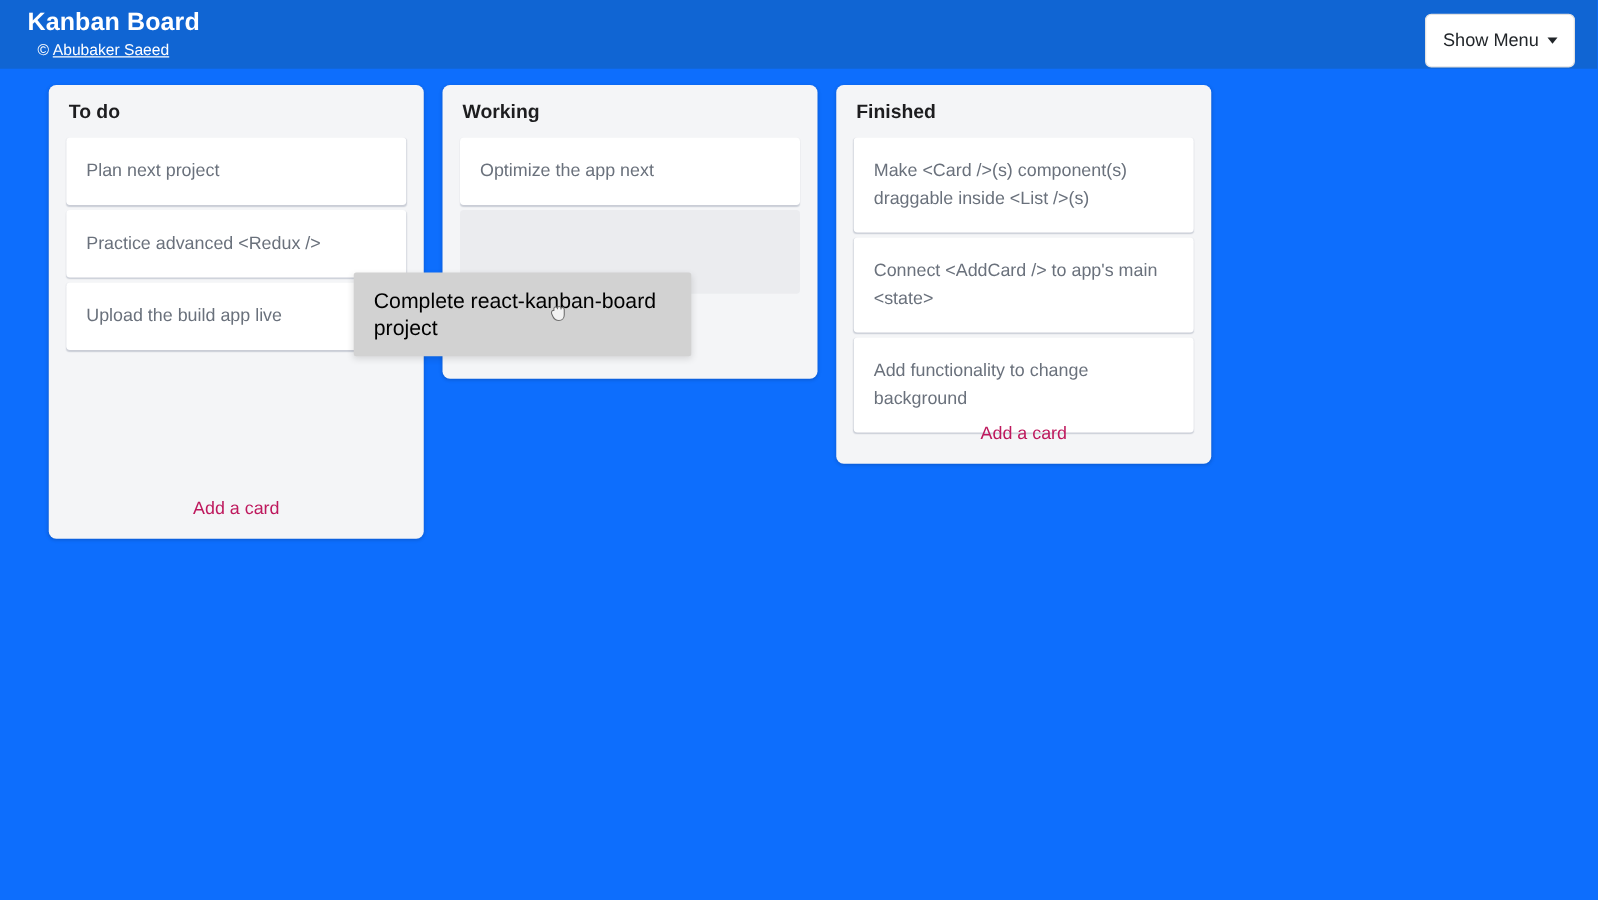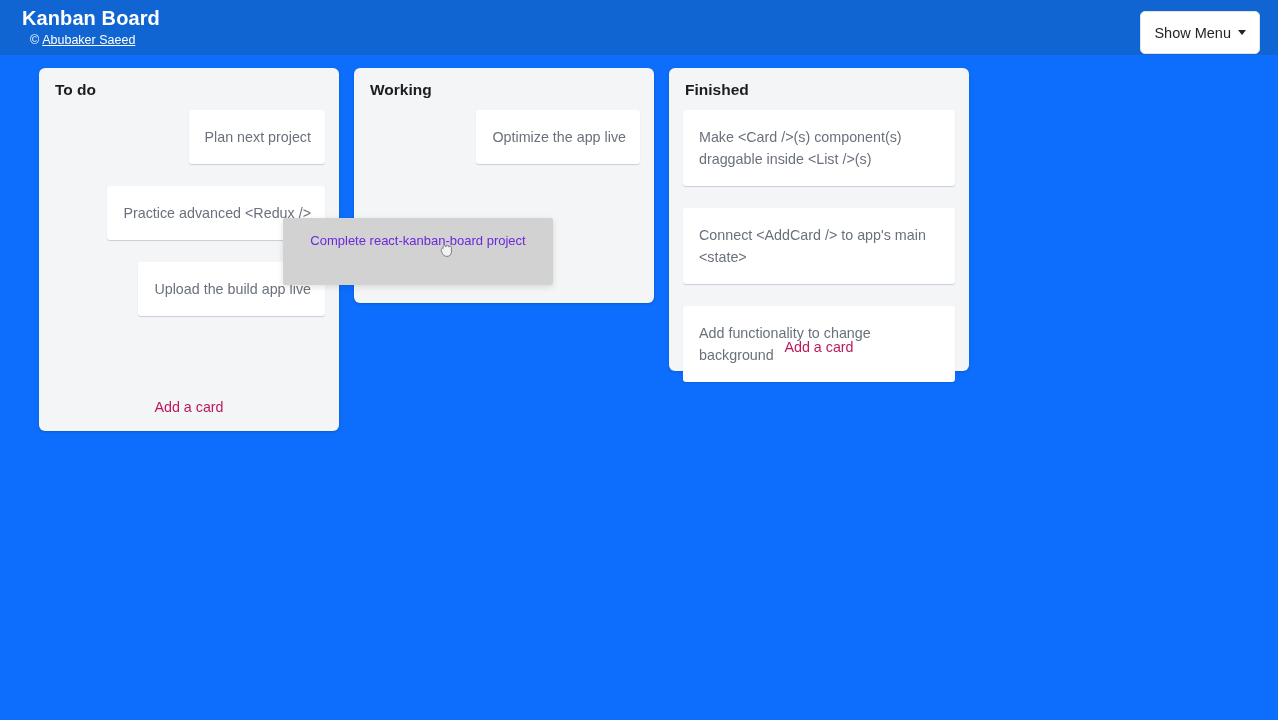--- a/index.html
+++ b/index.html
@@ -125,23 +125,22 @@
     font-size: 15.5px;
     font-weight: bold;
     line-height: 20px;
     margin: 0 0 10px 2px;
   }
 
   .cards-area {
     flex: 1 1 auto;
     display: flex;
     flex-direction: column;
-    gap: 22px;
+    gap: 4px;
     min-height: 0;
-    align-items: flex-end;
   }
 
   .card {
     background: #ffffff;
     border-radius: 3px;
     box-shadow: 0 1px 1px rgba(9, 30, 66, 0.18);
     color: #6a717c;
     font-size: 14.3px;
     line-height: 22px;
     padding: 16px 14px 16px 16px;
@@ -169,29 +168,28 @@
 
   
   .drag-ghost {
     position: absolute;
     left: 259px;
     top: 163px;
     width: 270px;
     height: 67px;
     background: #d2d2d2;
     border-radius: 2px;
-    color: #6d28d9;
-    font-size: 13px;
+    color: #000000;
+    font-size: 17px;
     line-height: 22px;
     padding: 12px 16px;
     box-sizing: border-box;
     box-shadow: 0 2px 6px rgba(0, 0, 0, 0.12);
     cursor: grabbing;
     z-index: 40;
-    text-align: center;
   }
 
   .drag-cursor {
     position: absolute;
     left: 414px;
     top: 187px;
     width: 18px;
     height: 18px;
     z-index: 60;
     pointer-events: none;
@@ -224,21 +222,21 @@
         <div class="card">Plan next project</div>
         <div class="card">Practice advanced &lt;Redux /&gt;</div>
         <div class="card">Upload the build app live</div>
       </div>
       <div class="add-card">Add a card</div>
     </div>
 
     <div class="list-column" data-col="1">
       <div class="list-title">Working</div>
       <div class="cards-area">
-        <div class="card">Optimize the app live</div>
+        <div class="card">Optimize the app next</div>
         <div class="card-placeholder"></div>
       </div>
       <div class="add-card">Add a card</div>
     </div>
 
     <div class="list-column" data-col="2">
       <div class="list-title">Finished</div>
       <div class="cards-area">
         <div class="card">Make &lt;Card /&gt;(s) component(s) draggable inside &lt;List /&gt;(s)</div>
         <div class="card">Connect &lt;AddCard /&gt; to app's main &lt;state&gt;</div>

